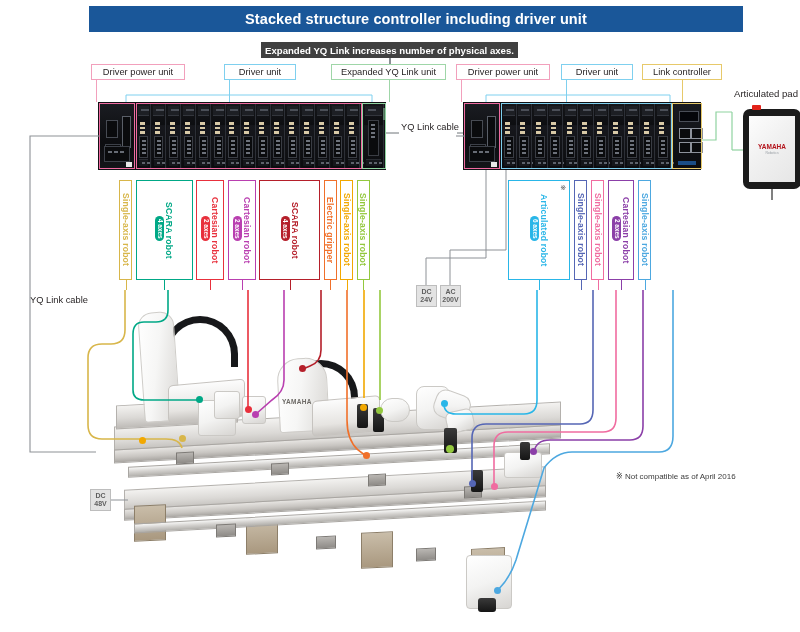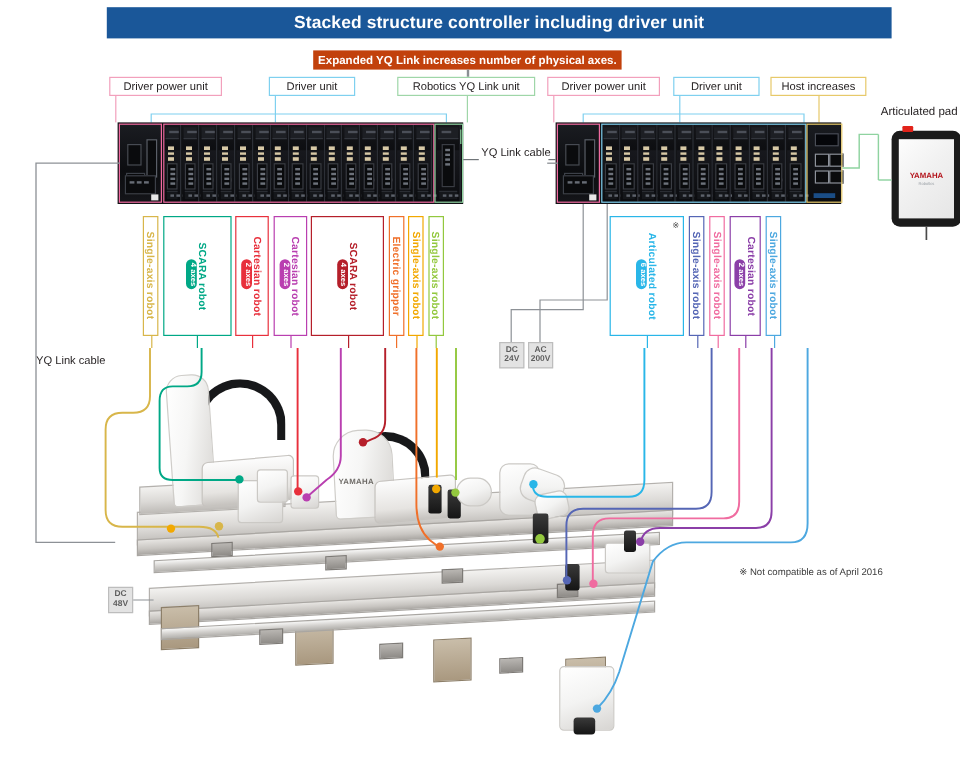--- a/index.html
+++ b/index.html
@@ -11,21 +11,21 @@
   #stage{position:absolute;left:16px;top:0;width:800px;height:632px;}
 
   
   .title-bar{
     position:absolute;left:73px;top:6px;width:654px;height:26px;
     background:#1a5799;color:#fff;font-size:14.5px;font-weight:bold;
     display:flex;align-items:center;justify-content:center;letter-spacing:.1px;
   }
   .subtitle-bar{
     position:absolute;left:245px;top:42px;width:257px;height:16px;
-    background:#c2410c;color:#fff;font-size:9.6px;font-weight:bold;
+    background:#404040;color:#fff;font-size:9.6px;font-weight:bold;
     display:flex;align-items:center;justify-content:center;
   }
   .subtitle-stem{position:absolute;left:373px;top:58px;width:1.5px;height:12px;background:#8a8f94;}
 
   
   .callout{
     position:absolute;height:16px;background:#fff;border:1px solid #999;
     font-size:9.3px;display:flex;align-items:center;justify-content:center;
     padding:0 5px;white-space:nowrap;box-sizing:border-box;color:#231f20;
   }
@@ -125,24 +125,24 @@
 <body>
 
 <div id="stage">
 
   <div class="title-bar">Stacked structure controller including driver unit</div>
   <div class="subtitle-bar">Expanded YQ Link increases number of physical axes.</div>
   <div class="subtitle-stem"></div>
 
   <div class="callout c-pink" style="left:75px;top:64px;width:94px;">Driver power unit</div>
   <div class="callout c-blue" style="left:208px;top:64px;width:72px;">Driver unit</div>
-  <div class="callout c-green" style="left:315px;top:64px;width:115px;">Robotics YQ Link unit</div>
+  <div class="callout c-green" style="left:315px;top:64px;width:115px;">Expanded YQ Link unit</div>
   <div class="callout c-pink" style="left:440px;top:64px;width:94px;">Driver power unit</div>
   <div class="callout c-blue" style="left:545px;top:64px;width:72px;">Driver unit</div>
-  <div class="callout c-gold" style="left:626px;top:64px;width:80px;">Host increases</div>
+  <div class="callout c-gold" style="left:626px;top:64px;width:80px;">Link controller</div>
 
   <div class="lead" style="left:80px;top:80px;height:22px;background:#f2a0bc;"></div>
   <div class="lead" style="left:213px;top:80px;height:22px;background:#7fd0ef;"></div>
   <div class="lead" style="left:373px;top:80px;height:22px;background:#9fd6a8;"></div>
   <div class="lead" style="left:445px;top:80px;height:22px;background:#f2a0bc;"></div>
   <div class="lead" style="left:550px;top:80px;height:22px;background:#7fd0ef;"></div>
   <div class="lead" style="left:666px;top:80px;height:22px;background:#e7c96a;"></div>
 
   <svg class="wires">
     <path d="M110,102 L110,95 L356,95 L356,102" fill="none" stroke="#7fd0ef" stroke-width="1"></path>

